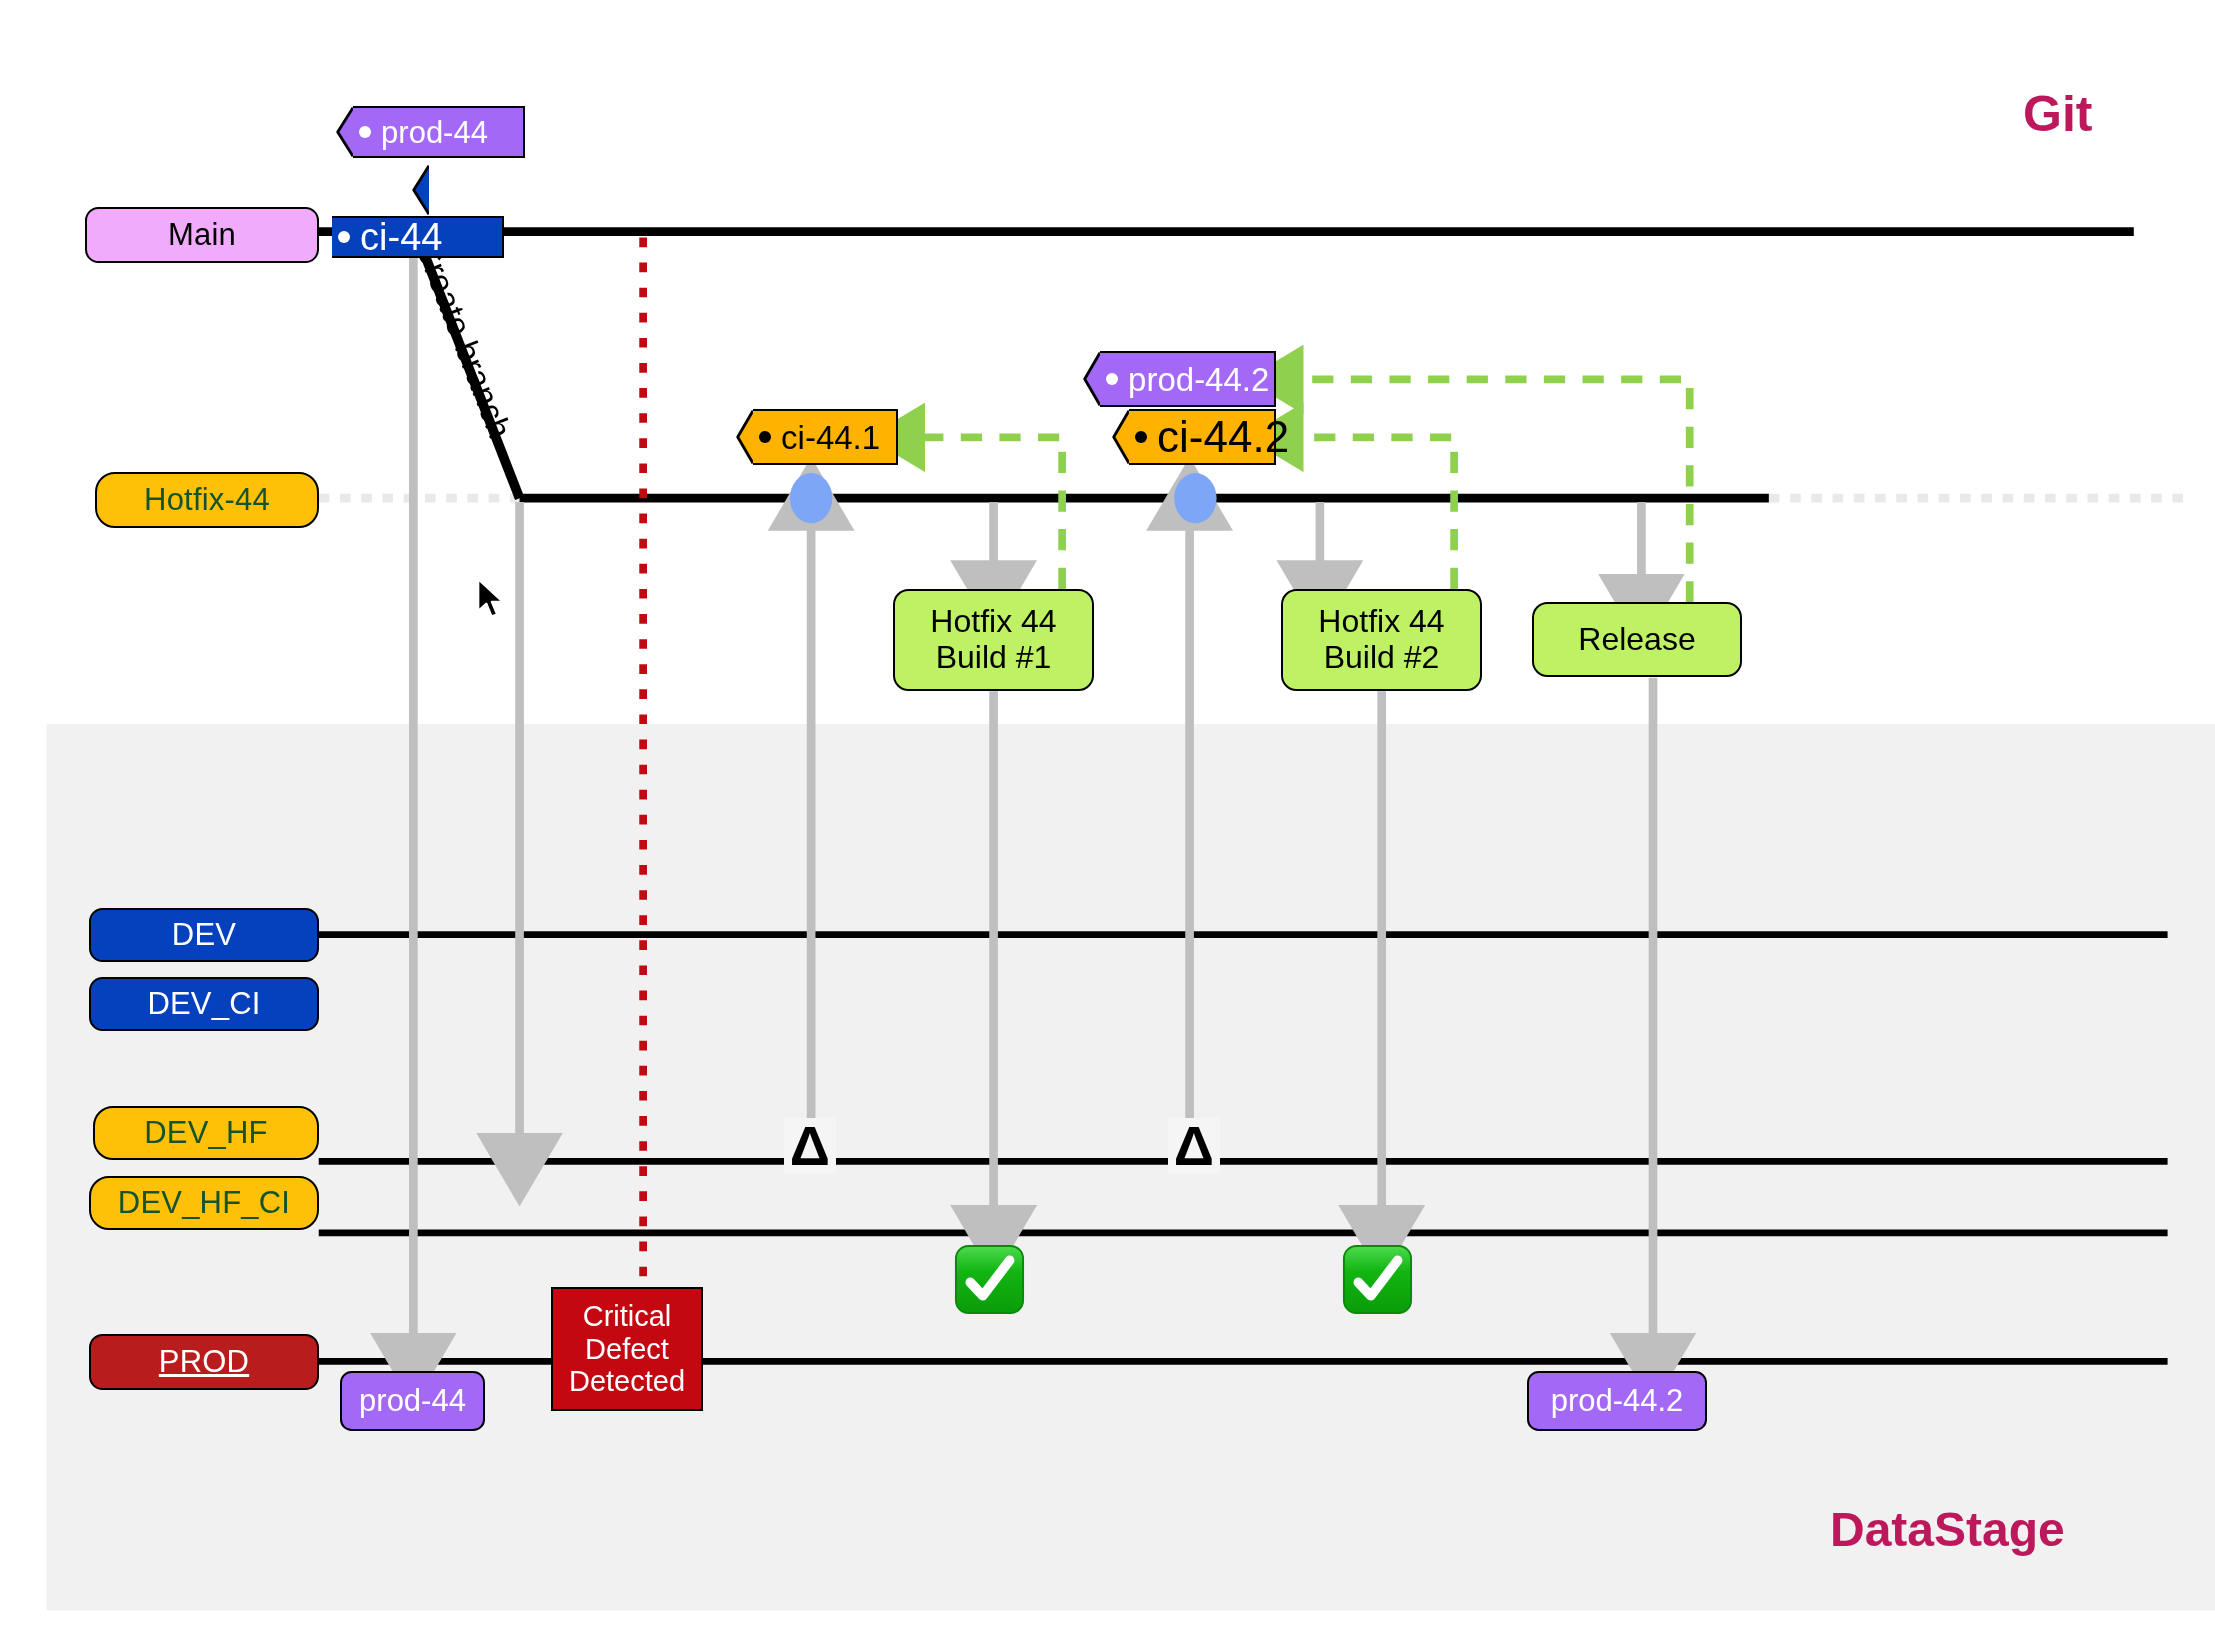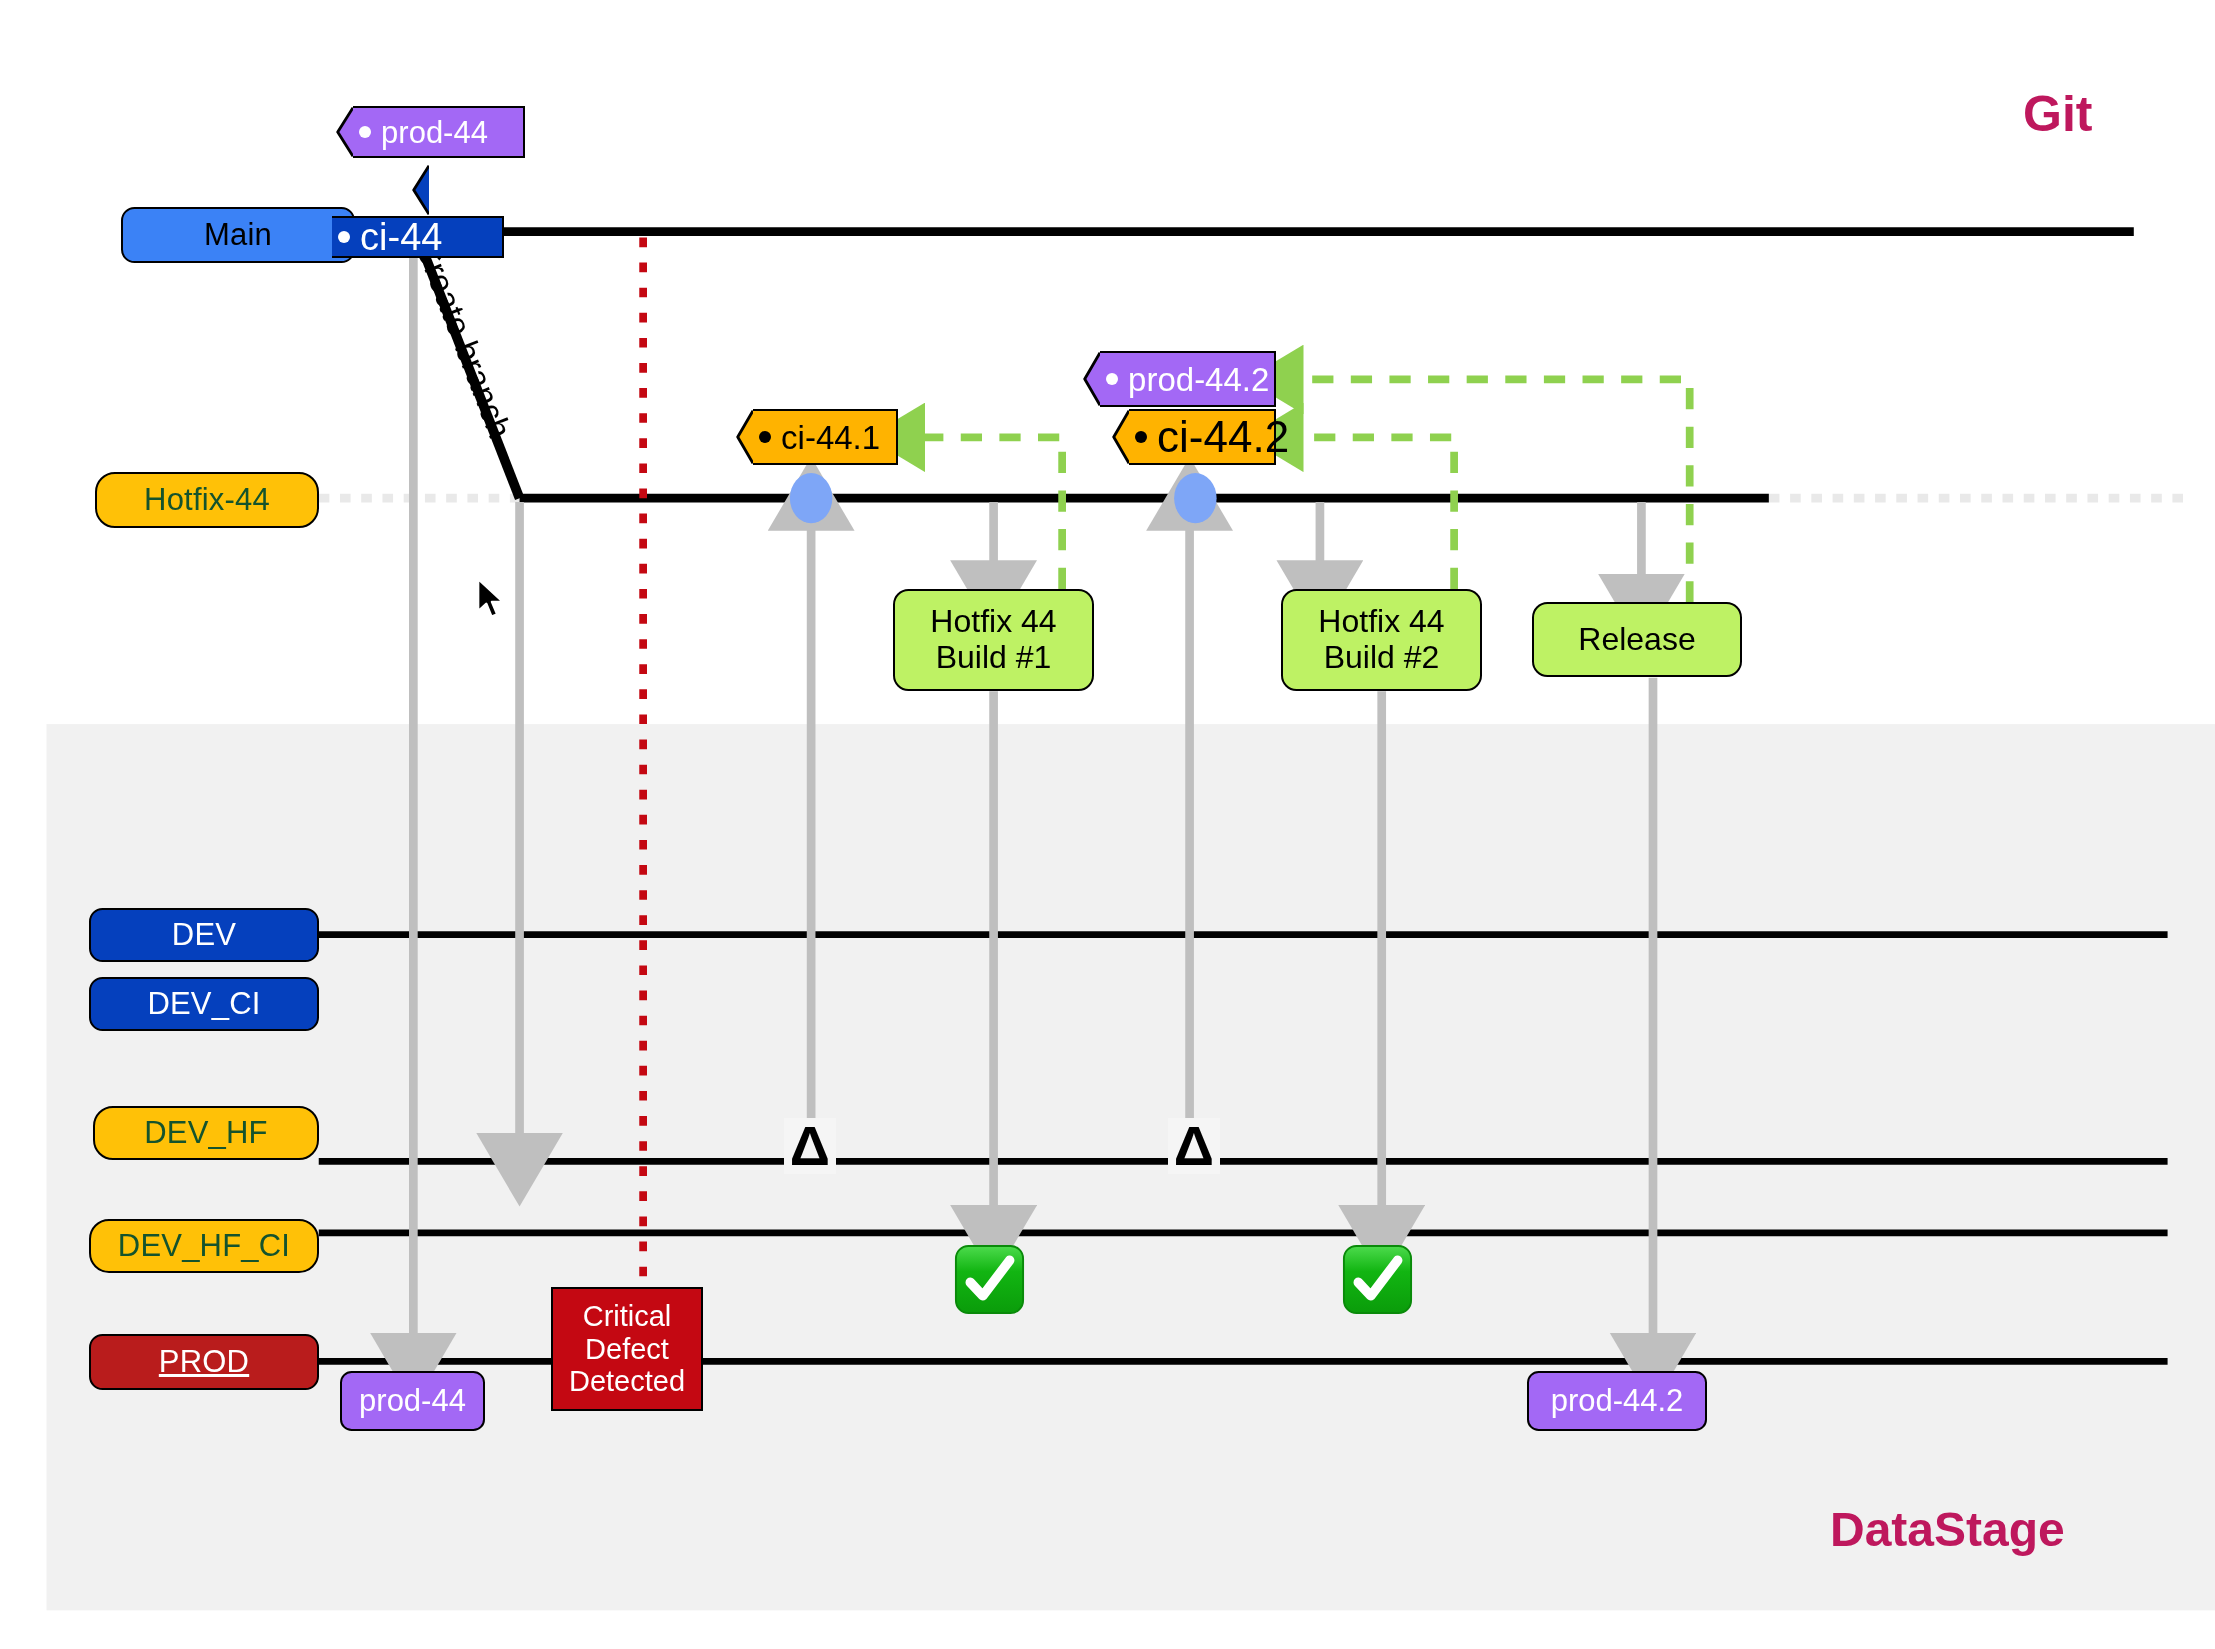--- a/index.html
+++ b/index.html
@@ -4,21 +4,21 @@
 <title>Git / DataStage Hotfix Flow</title>
 <style>
   html,body{margin:0;padding:0;background:#ffffff;}
   body{font-family:"Liberation Sans", sans-serif;}
   #stage{position:relative;width:2216px;height:1649px;background:#ffffff;overflow:hidden;}
   #svgroot{position:absolute;left:0;top:0;width:2216px;height:1649px;}
 
   .lbl{position:absolute;box-sizing:border-box;display:flex;align-items:center;
        justify-content:center;border:2.9px solid #000;border-radius:13.5px;
        font-weight:400;letter-spacing:0.2px;white-space:nowrap;}
-  .lbl.main{background:#3b82f6;color:#000;margin-left:36px;}
+  .lbl.main{background:#f0abfc;color:#000;}
   .lbl.hotfix{background:#ffc107;color:#14532d;border-radius:20px;}
   .lbl.dev{background:#0540bd;color:#fff;}
   .lbl.prod{background:#b91c1c;color:#fff;text-decoration:underline;}
 
   .tag{position:absolute;display:flex;align-items:center;box-sizing:border-box;
        white-space:nowrap;}
   .tag .tbody{position:relative;height:100%;display:flex;align-items:center;
         padding:0 13.5px 0 5.8px;border:2.9px solid #000;border-left:none;box-sizing:border-box;}
   .tag .tip{width:21px;height:100%;flex:0 0 21px;position:relative;}
   .tag .tip svg{display:block;}
@@ -192,21 +192,21 @@
     <span>Hotfix 44</span>
     <span>Build #2</span>
   </div>
   <div class="node" style="left:1532px;top:602px;width:210px;height:75px;font-size:32px;">
     <span>Release</span>
   </div>
 
   <div class="lbl dev" style="left:89px;top:908px;width:230px;height:54px;font-size:31px;">DEV</div>
   <div class="lbl dev" style="left:89px;top:977px;width:230px;height:54px;font-size:31px;">DEV_CI</div>
   <div class="lbl hotfix" style="left:93px;top:1106px;width:226px;height:54px;font-size:31px;">DEV_HF</div>
-  <div class="lbl hotfix" style="left:89px;top:1176px;width:230px;height:54px;font-size:31px;margin-top:43px;">DEV_HF_CI</div>
+  <div class="lbl hotfix" style="left:89px;top:1176px;width:230px;height:54px;font-size:31px;">DEV_HF_CI</div>
   <div class="lbl prod" style="left:89px;top:1334px;width:230px;height:56px;font-size:31px;">PROD</div>
 
   <div class="pill" style="left:340px;top:1371px;width:145px;height:60px;font-size:31px;">prod-44</div>
   <div class="pill" style="left:1527px;top:1371px;width:180px;height:60px;font-size:31px;">prod-44.2</div>
 
   <div class="node red" style="left:551px;top:1287px;width:152px;height:124px;font-size:29px;">
     <span>Critical</span>
     <span>Defect</span>
     <span>Detected</span>
   </div>

